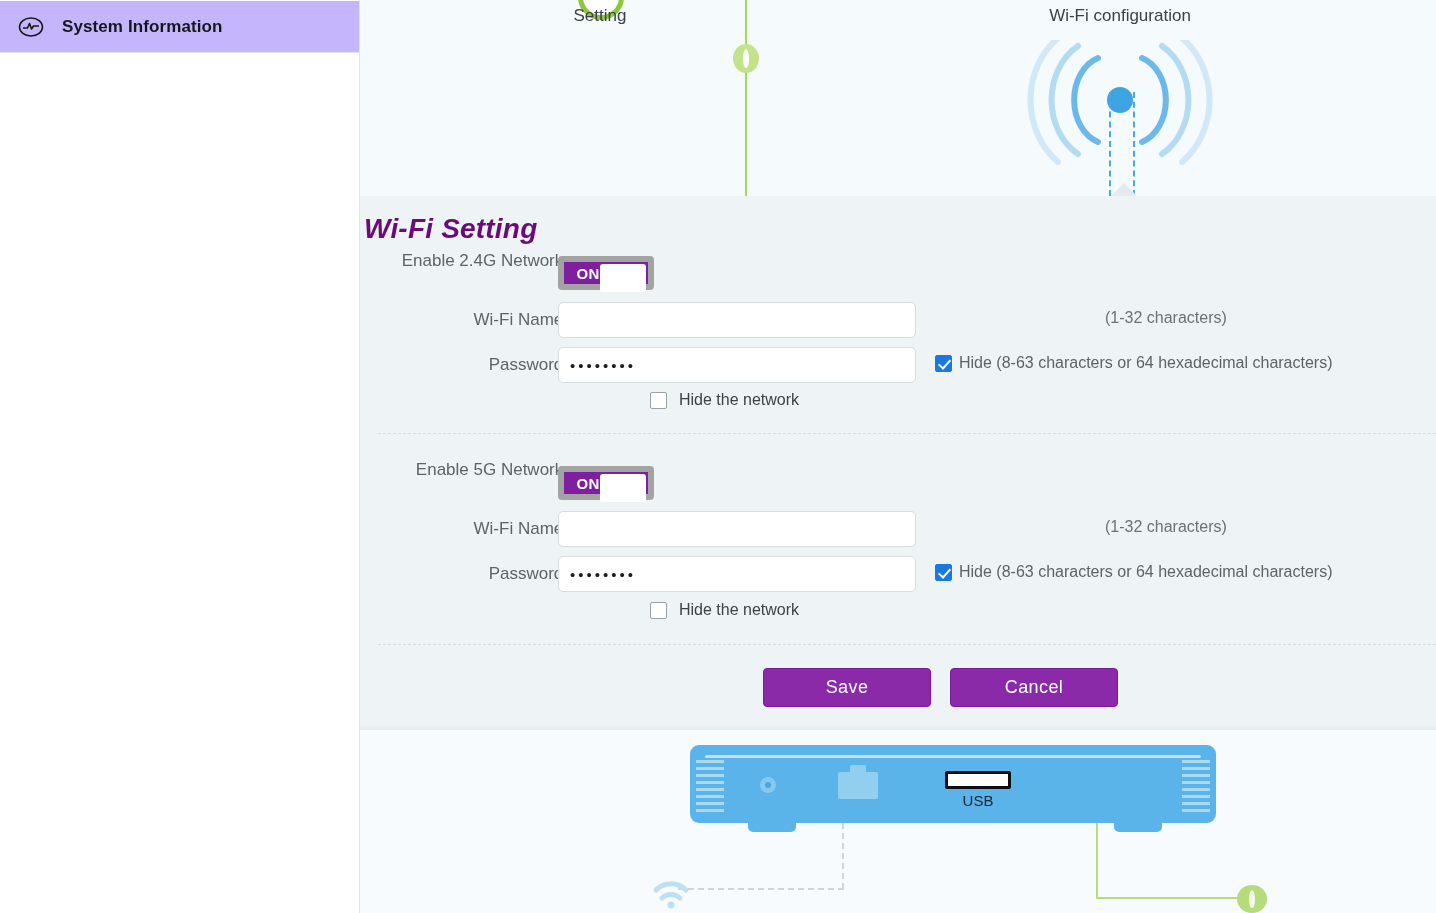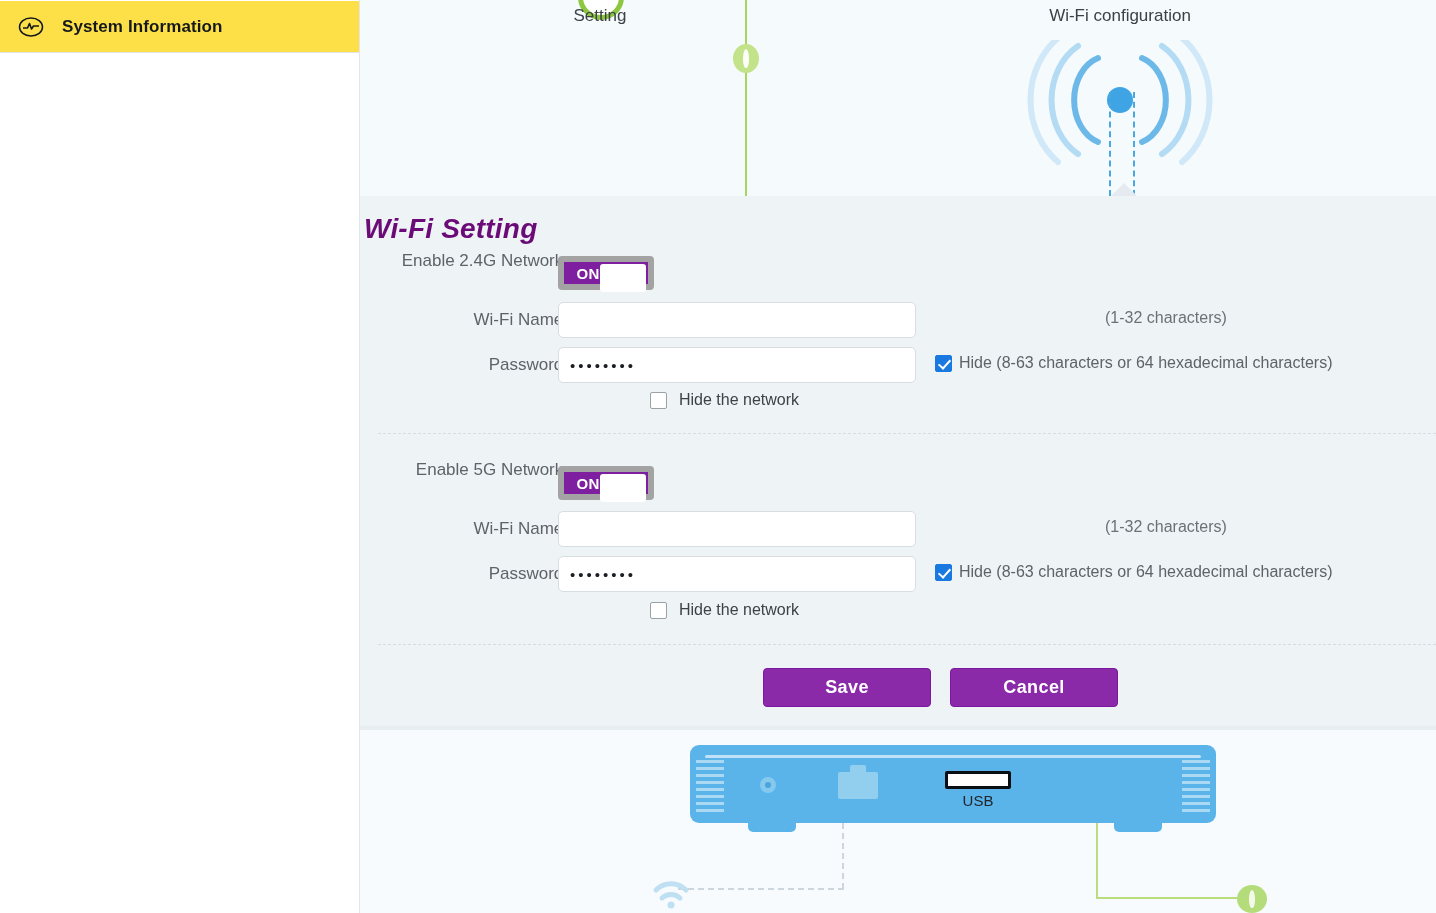--- a/index.html
+++ b/index.html
@@ -22,21 +22,21 @@
     position: absolute; left: 0; top: 0;
     width: 360px; height: 913px;
     background: #ffffff;
     border-right: 1px solid #e2e6ea;
   }
   .side-item {
     position: relative;
     height: 53px;
     display: flex;
     align-items: center;
-    background: #fde047;
+    background: #c4b5fd;
     border-bottom: 1px solid #dfe5e9;
     border-top: 1px solid #ffffff;
     cursor: pointer;
   }
   .side-item .s-ico {
     width: 62px;
     display: flex; align-items: center; justify-content: center;
     flex: 0 0 62px;
   }
   .side-item .s-label {
@@ -226,21 +226,21 @@
 
   
   .btn {
     position: absolute;
     height: 39px;
     background: #8a2aa8;
     border: 1px solid #7b18a0;
     border-radius: 4px;
     color: #ffffff;
     font-size: 18px;
-    font-weight: bold;
+    font-weight: normal;
     letter-spacing: .4px;
     cursor: pointer;
     font-family: "Liberation Sans", sans-serif;
   }
   #btn-save { left: 403px; top: 472px; width: 168px; }
   #btn-cancel { left: 590px; top: 472px; width: 168px; }
 
   
   #diagram-bottom {
     position: absolute; left: 0; top: 730px;

